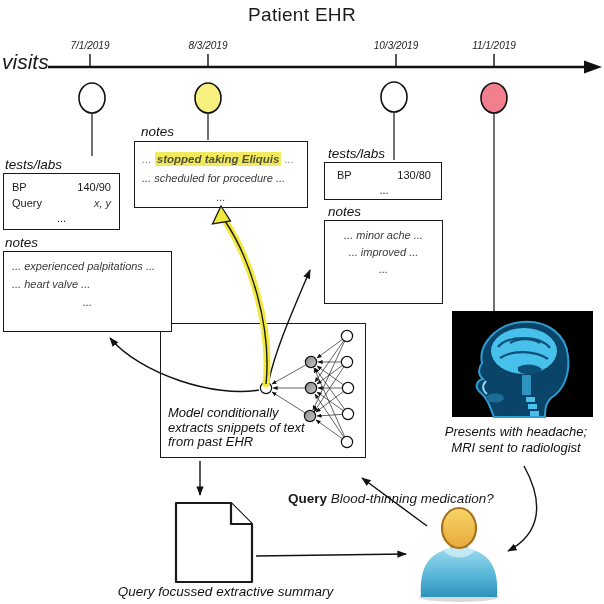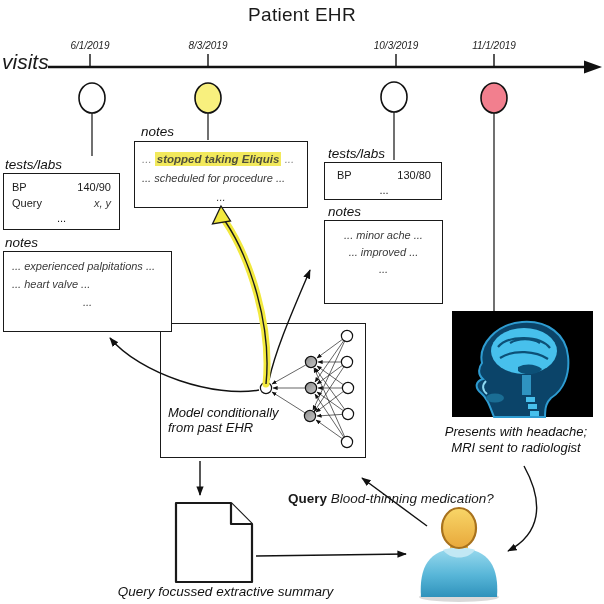--- a/index.html
+++ b/index.html
@@ -55,28 +55,29 @@
 
   svg.layer{position:absolute;left:0;top:0;pointer-events:none;}
 </style>
 </head>
 <body>
 
 <div class="canvas">
 
   <div id="title" class="abs">Patient EHR</div>
   <div id="visits-label" class="abs">visits</div>
-  <div id="d0" class="abs date">6/1/2019</div>
+  <div id="d0" class="abs date">7/1/2019</div>
   <div id="d1" class="abs date">8/3/2019</div>
   <div id="d2" class="abs date">10/3/2019</div>
   <div id="d3" class="abs date">11/1/2019</div>
 
   <div id="model-box" class="abs box"></div>
   <div id="model-text" class="abs">
     <div>Model conditionally</div>
+    <div>extracts snippets of text</div>
     <div>from past EHR</div>
   </div>
 
   <div id="tests1-label" class="abs boxlabel">tests/labs</div>
   <div id="tests1-box" class="abs box">
     <div class="labrow">
       <span>BP</span>
       <span>140/90</span>
     </div>
     <div class="labrow">

